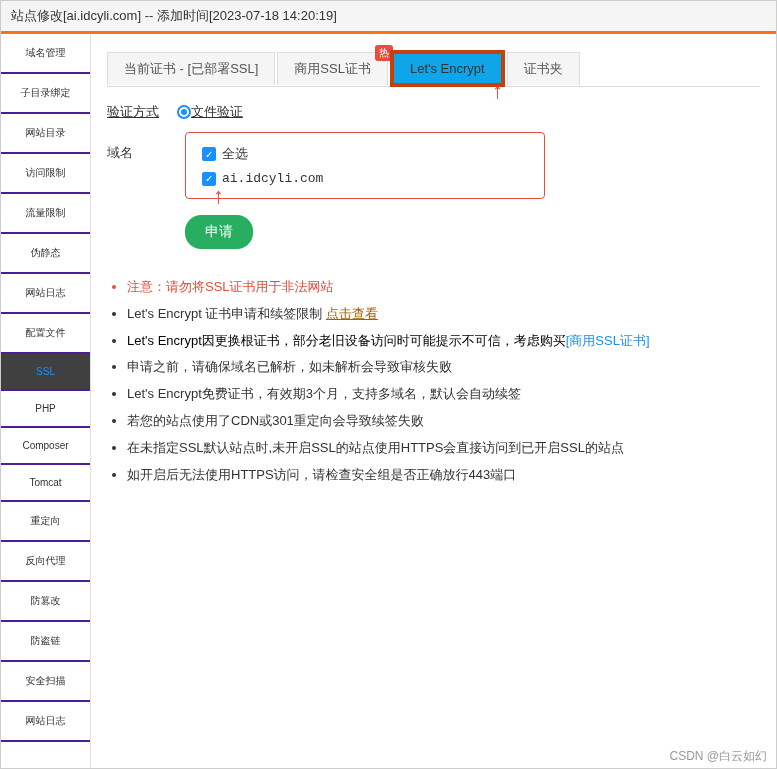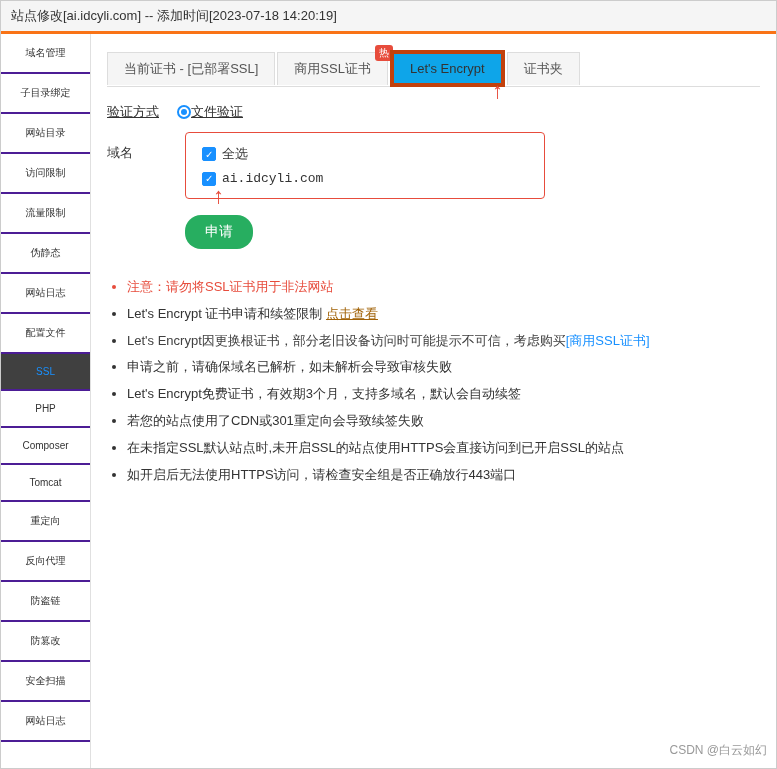--- a/index.html
+++ b/index.html
@@ -36,21 +36,21 @@
     .domain-box { border: 1px solid #e74c3c; border-radius: 4px; padding: 12px 16px; width: 360px; margin-bottom: 16px; }
     .domain-box-header { display: flex; align-items: center; gap: 6px; margin-bottom: 8px; font-size: 13px; }
     .domain-box-item { display: flex; align-items: center; gap: 6px; font-size: 13px; }
     .checkbox-icon { width: 14px; height: 14px; background: #1890ff; border: 1px solid #1890ff; display: flex; align-items: center; justify-content: center; color: #fff; font-size: 11px; border-radius: 2px; }
 
     .submit-btn { background: #27ae60; color: #fff; border: none; padding: 8px 20px; border-radius: 16px; cursor: pointer; font-size: 14px; margin-bottom: 16px; }
 
     .notes { list-style: disc; padding-left: 20px; }
     .notes li { margin-bottom: 6px; font-size: 13px; line-height: 1.6; color: #333; }
 
-    .watermark { position: fixed; bottom: 10px; right: 10px; color: #999; font-size: 12px; }
+    .watermark { position: fixed; bottom: 4px; right: 10px; color: #999; font-size: 12px; }
 
     
     .tab.lets-encrypt { border: 4px solid #c2410c; color: #333; background: #0ea5e9; }
   </style>
 </head>
 <body>
 
 <div class="window">
   <div class="title-bar">
     <span>站点修改[ai.idcyli.com] -- 添加时间[2023-07-18 14:20:19]</span>
@@ -65,22 +65,22 @@
         <div class="sidebar-item">流量限制</div>
         <div class="sidebar-item">伪静态</div>
         <div class="sidebar-item">网站日志</div>
         <div class="sidebar-item">配置文件</div>
         <div class="sidebar-item active">SSL</div>
         <div class="sidebar-item">PHP</div>
         <div class="sidebar-item">Composer</div>
         <div class="sidebar-item">Tomcat</div>
         <div class="sidebar-item">重定向</div>
         <div class="sidebar-item">反向代理</div>
+        <div class="sidebar-item">防篡改</div>
         <div class="sidebar-item">防盗链</div>
-        <div class="sidebar-item">防篡改</div>
         <div class="sidebar-item">安全扫描</div>
         <div class="sidebar-item">网站日志</div>
       </div>
     <div class="content">
       <div class="tabs">
 
       <div style="display: flex; align-items: center; position: relative;">
             <div class="tab">当前证书 - [已部署SSL]</div>
             <div class="tab">商用SSL证书<span class="tab-badge">热</span></div>
             <div class="tab active lets-encrypt">Let's Encrypt</div>
@@ -112,21 +112,21 @@
       </div>
       <div style="margin-left:78px; margin-bottom:12px; position:relative;">
         <button class="submit-btn">申请</button>
         
         <div style="position:absolute; left:28px; top:-32px; color:#e74c3c; font-size:22px; font-weight:bold;">↑</div>
       </div>
       <ul class="notes">
 
       <li style="color: rgb(231, 76, 60);">注意：请勿将SSL证书用于非法网站</li>
           <li><span>Let's Encrypt 证书申请和续签限制 </span><span style="color: #a16207; text-decoration: underline; cursor: pointer;">点击查看</span></li>
-          <li><span style="color: #404040;">Let's Encrypt因更换根证书，部分老旧设备访问时可能提示不可信，考虑购买</span><span style="color: rgb(24, 144, 255); cursor: pointer;">[商用SSL证书]</span></li>
+          <li><span style="color: #000000;">Let's Encrypt因更换根证书，部分老旧设备访问时可能提示不可信，考虑购买</span><span style="color: rgb(24, 144, 255); cursor: pointer;">[商用SSL证书]</span></li>
           <li>申请之前，请确保域名已解析，如未解析会导致审核失败</li>
           <li>Let's Encrypt免费证书，有效期3个月，支持多域名，默认会自动续签</li>
           <li>若您的站点使用了CDN或301重定向会导致续签失败</li>
           <li>在未指定SSL默认站点时,未开启SSL的站点使用HTTPS会直接访问到已开启SSL的站点</li>
           <li>如开启后无法使用HTTPS访问，请检查安全组是否正确放行443端口</li>
         </ul>
     </div>
   </div>
 </div>
 

